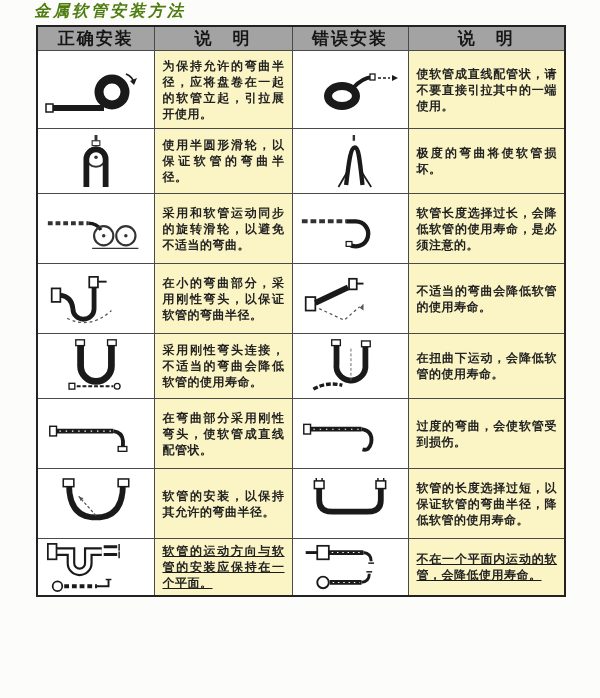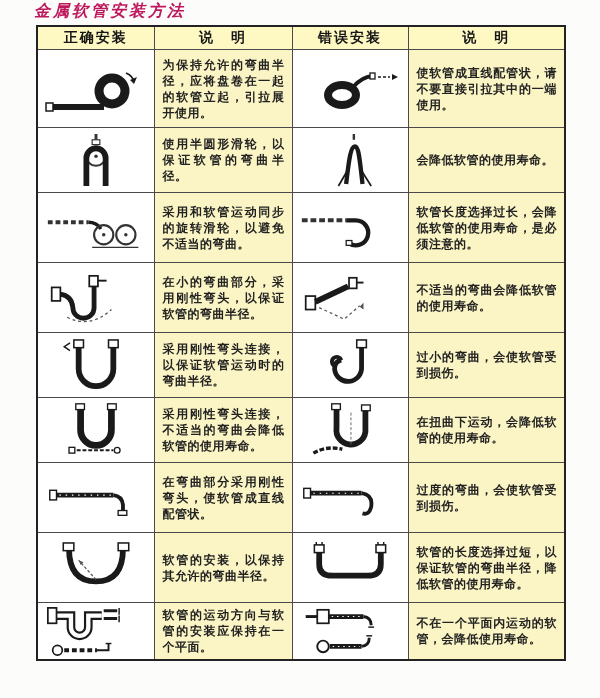--- a/index.html
+++ b/index.html
@@ -6,45 +6,45 @@
   body{
     width:600px;height:698px;position:relative;
     background:#fcfcfa;
     font-family:"Liberation Sans","DejaVu Sans",sans-serif;
     color:#1a1a1a;
   }
   .title{
     position:absolute;left:34px;top:1px;margin:0;
     font-family:"DejaVu Serif","Liberation Serif",serif;
     font-style:italic;font-weight:bold;
-    font-size:16px;letter-spacing:3px;color:#be185d;
+    font-size:16px;letter-spacing:3px;color:#4d7c0f;
   }
   table.grid{
     position:absolute;left:36px;top:25px;width:528px;
     border-collapse:collapse;table-layout:fixed;
     border:2px solid #222;background:#fff;
   }
   .grid th,.grid td{border:1px solid #4a4a4a;padding:0;}
   .grid th{
-    background:#fef9c3;height:22px;
-    font-size:14px;font-weight:bold;color:#161616;
+    background:#a3a3a3;height:22px;
+    font-size:17px;font-weight:bold;color:#161616;
     text-align:center;letter-spacing:2px;
   }
   td.img{background:#ffffff;text-align:center;vertical-align:middle;}
   td.desc{
     background:#fbf4c4;vertical-align:middle;
     font-size:12px;font-weight:bold;line-height:16px;
     color:#222;padding:4px 7px 4px 8px;text-align:justify;
     letter-spacing:0.5px;
   }
   td.img svg{display:block;margin:0 auto;}
   
   tr.r1{height:78px;} tr.r2{height:65px;} tr.r3{height:70px;}
   tr.r4{height:70px;} tr.r5{height:65px;} tr.r6{height:65px;}
-  tr.r7{height:70px;margin-top:40px;} tr.r8{height:70px;} tr.r9{height:52px;}
+  tr.r7{height:70px;margin-top:40px;} tr.r8{height:70px;} tr.r9{height:52px;text-decoration:underline;}
 </style>
 </head>
 <body>
 
 <div class="page">
   <h1 class="title">金属软管安装方法</h1>
 
   <table class="grid">
     <colgroup>
       <col style="width:117px">
@@ -104,21 +104,21 @@
         </td>
         <td class="img">
           <svg width="104" height="56" viewBox="0 0 108 56">
             <path d="M58 1 v6" stroke="#333" stroke-width="2.5"></path>
             <path d="M50 53 C53 26 55 14 59 14 C63 14 64 26 67 53" fill="none" stroke="#1a1a1a" stroke-width="4.5"></path>
             <path d="M42 55 L53 36" stroke="#1a1a1a" stroke-width="1.8"></path>
             <path d="M76 55 L64 36" stroke="#1a1a1a" stroke-width="1.8"></path>
           </svg>
         </td>
         <td class="desc">
-          <div>会降低软管的使用寿命。</div>
+          <div>极度的弯曲将使软管损坏。</div>
         </td>
       </tr>
 
       <tr class="r3">
         <td class="img">
           <svg width="104" height="56" viewBox="0 0 108 56">
             <path d="M4 22 H46" stroke="#333" stroke-width="4" stroke-dasharray="5 3"></path>
             <path d="M46 22 q9 0 13 7" stroke="#1a1a1a" stroke-width="3.5" fill="none"></path>
             <circle cx="62" cy="35" r="10" fill="none" stroke="#333" stroke-width="2.2"></circle>
             <circle cx="62" cy="35" r="1.8" fill="#333"></circle>
@@ -163,43 +163,20 @@
             <path d="M61 12 h7" stroke="#1a1a1a" stroke-width="2"></path>
             <path d="M22 38 l26 12 l16 -14" stroke="#555" stroke-width="1.3" stroke-dasharray="3 3" fill="none"></path>
             <polygon points="64,37 68,33 68,40" fill="#555"></polygon>
           </svg>
         </td>
         <td class="desc">
           <div>不适当的弯曲会降低软管的使用寿命。</div>
         </td>
       </tr>
 
-      <tr class="r5">
-        <td class="img">
-          <svg width="104" height="56" viewBox="0 0 108 56">
-            <path d="M36 10 V32 a18 18 0 0 0 36 0 V10" fill="none" stroke="#1a1a1a" stroke-width="6"></path>
-            <rect x="31" y="2" width="10" height="8" fill="#fff" stroke="#1a1a1a" stroke-width="1.6"></rect>
-            <rect x="67" y="2" width="10" height="8" fill="#fff" stroke="#1a1a1a" stroke-width="1.6"></rect>
-            <path d="M27 5 l-6 4 l6 4" stroke="#1a1a1a" stroke-width="1.5" fill="none"></path>
-          </svg>
-        </td>
-        <td class="desc">
-          <div>采用刚性弯头连接，以保证软管运动时的弯曲半径。</div>
-        </td>
-        <td class="img">
-          <svg width="104" height="56" viewBox="0 0 108 56">
-            <path d="M66 10 V30 a14 14 0 0 1 -28 2 q0 -8 7 -9" fill="none" stroke="#1a1a1a" stroke-width="5"></path>
-            <path d="M45 23 a5 5 0 1 0 -7 6" fill="none" stroke="#1a1a1a" stroke-width="4"></path>
-            <rect x="61" y="2" width="10" height="8" fill="#fff" stroke="#1a1a1a" stroke-width="1.6"></rect>
-          </svg>
-        </td>
-        <td class="desc">
-          <div>过小的弯曲，会使软管受到损伤。</div>
-        </td>
-      </tr>
 
       <tr class="r6">
         <td class="img">
           <svg width="104" height="56" viewBox="0 0 108 56">
             <path d="M38 6 V28 a16 16 0 0 0 32 0 V6" fill="none" stroke="#1a1a1a" stroke-width="7"></path>
             <rect x="33" y="0.8" width="9" height="6" fill="#fff" stroke="#1a1a1a" stroke-width="1.4"></rect>
             <rect x="66" y="0.8" width="9" height="6" fill="#fff" stroke="#1a1a1a" stroke-width="1.4"></rect>
             <rect x="26" y="46" width="6" height="6" fill="#fff" stroke="#1a1a1a" stroke-width="1.4"></rect>
             <path d="M34 49 H72" stroke="#1a1a1a" stroke-width="2" stroke-dasharray="4 2"></path>
             <circle cx="76" cy="49" r="3" fill="#fff" stroke="#1a1a1a" stroke-width="1.4"></circle>

